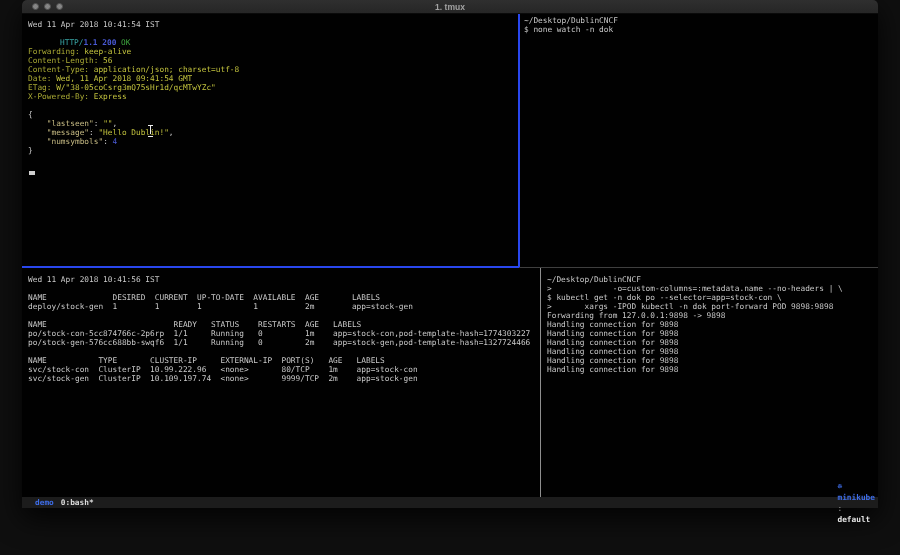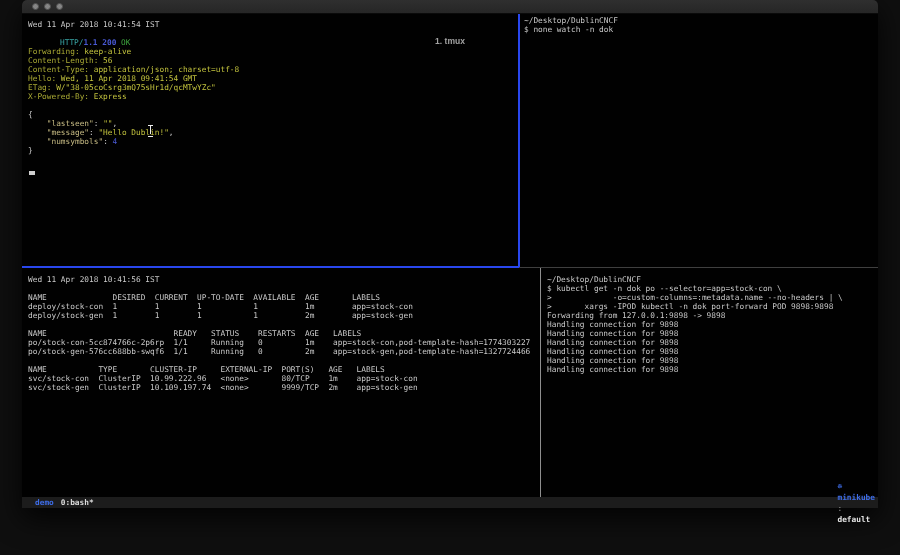--- a/index.html
+++ b/index.html
@@ -20,21 +20,21 @@
     border-bottom:1px solid #0a0a0a;
   }
   .lights{position:absolute;left:10px;top:3px;display:flex;gap:5px;}
   .light{
     width:7px;height:7px;border-radius:50%;
     background:#868686;border:0.5px solid #4f4f4f;box-sizing:border-box;
   }
   .title{
     position:absolute;left:0;right:0;top:0;height:19px;line-height:14px;
     text-align:center;font-family:"Liberation Sans",sans-serif;
-    font-size:8.5px;font-weight:bold;color:#a3a3a3;margin-top:34px;
+    font-size:8.5px;font-weight:bold;color:#a3a3a3;
   }
   .content{position:absolute;left:0;top:14px;width:856px;height:429px;}
   .pane{position:absolute;overflow:hidden;color:#c9c9c9;}
   .tline{height:9px;line-height:9px;font-size:7.8px;white-space:pre;}
   .pane-tl{left:0;top:0;width:496px;height:252px;padding:6px 0 0 6px;}
   .pane-tr{left:498px;top:0;width:358px;height:252px;padding:2px 0 0 4px;}
   .pane-bl{left:0;top:254px;width:518px;height:229px;padding:7px 0 0 6px;}
   .pane-br{left:520px;top:254px;width:336px;height:229px;padding:7px 0 0 5px;}
   .divider{position:absolute;}
   .div-v-top{left:496px;top:0;width:2px;height:253px;}
@@ -79,21 +79,21 @@
     </div>
 
     <div class="content">
       <div class="pane pane-tl" style="color: rgb(201, 201, 201);">
           <div class="tline">Wed 11 Apr 2018 10:41:54 IST</div>
           <div class="tline"></div>
           <div class="tline"><span style="color: rgb(58, 168, 168); margin-left: 32px;">HTTP/</span><span style="color: rgb(74, 90, 214); font-weight: bold;">1.1 200 </span><span style="color: rgb(63, 168, 63);">OK</span></div>
           <div class="tline"><span style="color: rgb(169, 169, 52);">Forwarding:</span><span style="color: rgb(195, 195, 62);"> keep-alive</span></div>
           <div class="tline"><span style="color: rgb(169, 169, 52);">Content-Length:</span><span style="color: rgb(195, 195, 62);"> 56</span></div>
           <div class="tline"><span style="color: rgb(169, 169, 52);">Content-Type:</span><span style="color: rgb(195, 195, 62);"> application/json; charset=utf-8</span></div>
-          <div class="tline"><span style="color: rgb(169, 169, 52);">Hello:</span><span style="color: rgb(195, 195, 62);"> Wed, 11 Apr 2018 09:41:54 GMT</span></div>
+          <div class="tline"><span style="color: rgb(169, 169, 52);">Date:</span><span style="color: rgb(195, 195, 62);"> Wed, 11 Apr 2018 09:41:54 GMT</span></div>
           <div class="tline"><span style="color: rgb(169, 169, 52);">ETag:</span><span style="color: rgb(195, 195, 62);"> W/"38-05coCsrg3mQ75sHr1d/qcMTwYZc"</span></div>
           <div class="tline"><span style="color: rgb(169, 169, 52);">X-Powered-By:</span><span style="color: rgb(195, 195, 62);"> Express</span></div>
           <div class="tline"></div>
           <div class="tline">{</div>
           <div class="tline"><span style="color: rgb(201, 201, 201);">    </span><span style="color: rgb(201, 189, 133);">"lastseen"</span><span style="color: rgb(201, 201, 201);">: </span><span style="color: rgb(195, 195, 62);">""</span><span style="color: rgb(201, 201, 201);">,</span></div>
           <div class="tline"><span style="color: rgb(201, 201, 201);">    </span><span style="color: rgb(201, 189, 133);">"message"</span><span style="color: rgb(201, 201, 201);">: </span><span style="color: rgb(195, 195, 62);">"Hello Dublin!"</span><span style="color: rgb(201, 201, 201);">,</span></div>
           <div class="tline"><span style="color: rgb(201, 201, 201);">    </span><span style="color: rgb(201, 189, 133);">"numsymbols"</span><span style="color: rgb(201, 201, 201);">: </span><span style="color: rgb(74, 90, 214);">4</span></div>
           <div class="tline">}</div>
         </div>
 
@@ -104,38 +104,37 @@
           <div class="tline">$ none watch -n dok</div>
         </div>
 
       <div class="divider div-h-left" style="background: rgb(41, 71, 238);"></div>
       <div class="divider div-h-right" style="background: rgb(63, 63, 63);"></div>
 
       <div class="pane pane-bl" style="color: rgb(201, 201, 201);">
           <div class="tline">Wed 11 Apr 2018 10:41:56 IST</div>
           <div class="tline"></div>
           <div class="tline">NAME              DESIRED  CURRENT  UP-TO-DATE  AVAILABLE  AGE       LABELS</div>
-          <div class="tline">deploy/stock-con  1        1        1           1          1m        app=stock-con</div>
           <div class="tline">deploy/stock-gen  1        1        1           1          2m        app=stock-gen</div>
           <div class="tline"></div>
           <div class="tline">NAME                           READY   STATUS    RESTARTS  AGE   LABELS</div>
           <div class="tline">po/stock-con-5cc874766c-2p6rp  1/1     Running   0         1m    app=stock-con,pod-template-hash=1774303227</div>
           <div class="tline">po/stock-gen-576cc688bb-swqf6  1/1     Running   0         2m    app=stock-gen,pod-template-hash=1327724466</div>
           <div class="tline"></div>
           <div class="tline">NAME           TYPE       CLUSTER-IP     EXTERNAL-IP  PORT(S)   AGE   LABELS</div>
           <div class="tline">svc/stock-con  ClusterIP  10.99.222.96   &lt;none&gt;       80/TCP    1m    app=stock-con</div>
           <div class="tline">svc/stock-gen  ClusterIP  10.109.197.74  &lt;none&gt;       9999/TCP  2m    app=stock-gen</div>
         </div>
 
       <div class="divider div-v-bottom" style="background: rgb(143, 143, 143);"></div>
 
       <div class="pane pane-br" style="color: rgb(201, 201, 201);">
           <div class="tline">~/Desktop/DublinCNCF</div>
+          <div class="tline">&gt;             -o=custom-columns=:metadata.name --no-headers | \</div>
           <div class="tline">$ kubectl get -n dok po --selector=app=stock-con \</div>
-          <div class="tline">&gt;             -o=custom-columns=:metadata.name --no-headers | \</div>
           <div class="tline">&gt;       xargs -IPOD kubectl -n dok port-forward POD 9898:9898</div>
           <div class="tline">Forwarding from 127.0.0.1:9898 -&gt; 9898</div>
           <div class="tline">Handling connection for 9898</div>
           <div class="tline">Handling connection for 9898</div>
           <div class="tline">Handling connection for 9898</div>
           <div class="tline">Handling connection for 9898</div>
           <div class="tline">Handling connection for 9898</div>
           <div class="tline">Handling connection for 9898</div>
         </div>
 

